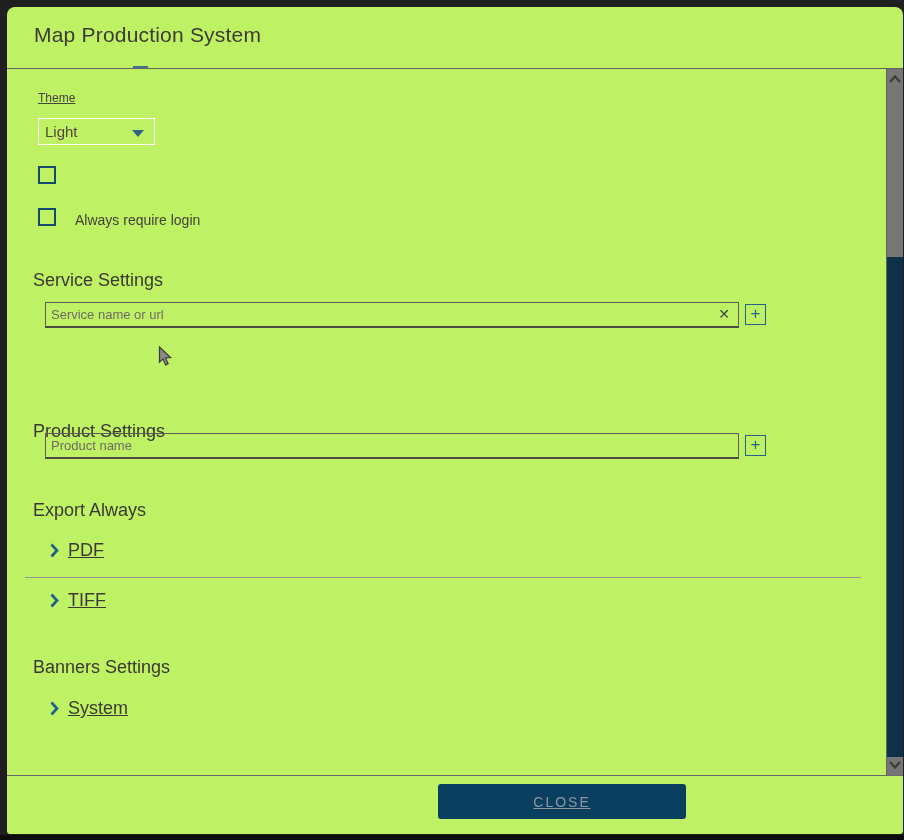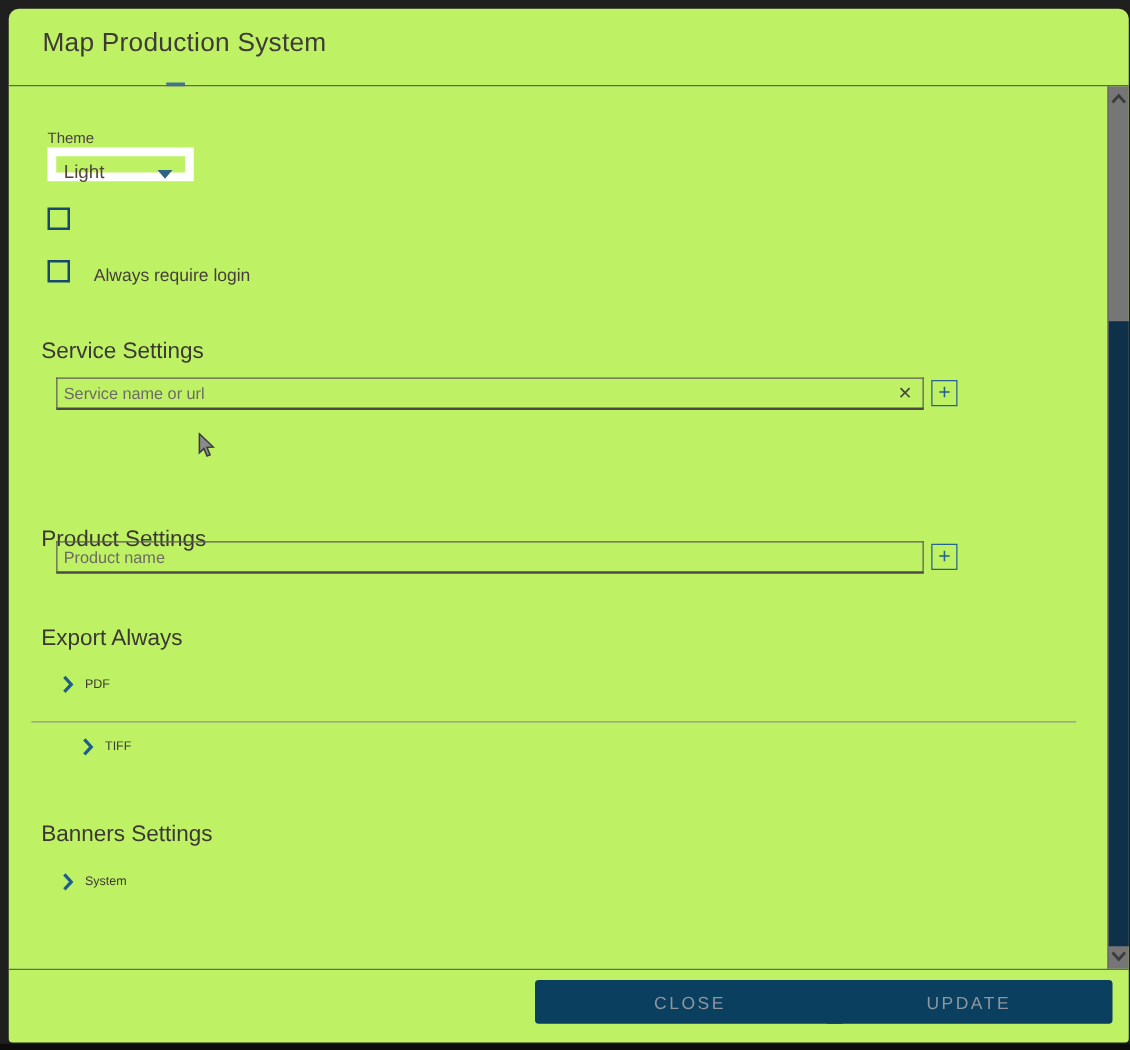--- a/index.html
+++ b/index.html
@@ -8,23 +8,23 @@
   .dialog{position:absolute;left:7px;top:7px;width:896px;height:827px;background:#bef264;
           border-radius:8px 8px 3px 3px;}
   .bottom-bar{position:absolute;left:0;top:835px;width:904px;height:5px;background:#0c0c0c;}
 
   
   .title{position:absolute;left:27px;top:16px;font-size:21px;color:#3e3a36;letter-spacing:.2px;}
   .header-divider{position:absolute;left:0;top:61px;width:896px;height:1px;background:#646464;}
   .blue-sliver{position:absolute;left:126px;top:59px;width:15px;height:3px;background:#44738f;}
 
   
-  .theme-label{position:absolute;left:31px;top:96px;font-size:12px;color:#48443f;}
+  .theme-label{position:absolute;left:31px;top:84px;font-size:12px;color:#48443f;text-decoration:underline;}
   .theme-select{position:absolute;left:31px;top:111px;width:117px;height:27px;
-                border:7px solid #ffffff;box-sizing:border-box;}
+                border:1px solid #ffffff;box-sizing:border-box;}
   .theme-value{position:absolute;left:6px;top:4px;font-size:15px;color:#52463a;}
   .dd-arrow{position:absolute;right:10px;top:11px;width:0;height:0;
             border-left:6px solid transparent;border-right:6px solid transparent;
             border-top:7px solid #2e6383;}
 
   
   .checkbox{position:absolute;width:14px;height:14px;border:2px solid #16496c;background:transparent;}
   .cb1{left:31px;top:159px;} .cb2{left:31px;top:201px;}
   .cb-label{position:absolute;font-size:14px;color:#453f3a;}
   .cbl1{left:68px;top:159px;margin-top:46px;} .cbl2{left:68px;top:201px;}
@@ -44,31 +44,31 @@
   .input-wrap input::placeholder{color:#6d6a66;opacity:1;}
   .clear-x{position:absolute;right:8px;top:3px;font-size:14px;line-height:16px;color:#454545;cursor:pointer;}
 
   .plus-btn{position:absolute;width:19px;height:19px;border:1px solid #27628c;box-sizing:content-box;
             color:#27628c;font-size:17px;line-height:18px;text-align:center;cursor:pointer;
             background:transparent;}
   .pb-service{left:738px;top:297px;} .pb-product{left:738px;top:428px;}
 
   
   .exp-row{position:absolute;display:flex;align-items:center;gap:9px;cursor:pointer;}
-  .row-pdf{left:43px;top:533px;} .row-tiff{left:59px;top:583px;align-items:center;} .row-banners{left:43px;top:691px;}
-  .exp-label{font-size:10px;color:#3d3a35;}
+  .row-pdf{left:43px;top:533px;} .row-tiff{left:43px;top:583px;align-items:center;} .row-banners{left:43px;top:691px;}
+  .exp-label{font-size:18px;color:#3d3a35;text-decoration:underline;}
   .chev{display:inline-block;width:9px;height:15px;}
   .row-divider{position:absolute;left:18px;top:570px;width:836px;height:1px;background:#949494;}
 
   
   .footer-divider{position:absolute;left:0;top:768px;width:896px;height:1px;background:#696969;}
   .btn{position:absolute;top:777px;height:35px;background:#0b3f60;border:none;border-radius:3px;
        color:#8d97a0;font-family:"Liberation Sans",sans-serif;font-size:14px;letter-spacing:2px;
        display:flex;align-items:center;justify-content:center;cursor:pointer;}
-  .btn-close{left:421px;width:248px;} .btn-update{left:653px;width:230px;}
+  .btn-close{left:431px;width:248px;text-decoration:underline;} .btn-update{left:653px;width:230px;}
 
   
   .sb-track{position:absolute;left:879px;top:62px;width:17px;height:706px;background:#767676;
             border-left:1px solid #646464;box-sizing:border-box;}
   .sb-thumb{position:absolute;left:880px;top:250px;width:16px;height:500px;background:#0e3049;}
   .sb-arrow{position:absolute;left:881px;width:14px;height:10px;}
   .sb-up{top:67px;} .sb-down{top:753px;}
 
   .cursor{position:absolute;left:151px;top:339px;}
 </style>
@@ -131,21 +131,20 @@
 
     <div class="exp-row row-banners">
       <svg class="chev" viewBox="0 0 9 15">
         <polyline points="1.5,1.5 7,7.5 1.5,13.5" fill="none" stroke="#1d5e8c" stroke-width="2.6"></polyline>
       </svg>
       <span class="exp-label">System</span>
     </div>
 
     <div class="footer-divider"></div>
     <button class="btn btn-close">CLOSE</button>
-    <button class="btn btn-update">UPDATE</button>
 
     <div class="sb-track"></div>
     <svg class="sb-arrow sb-up" viewBox="0 0 14 10">
       <polyline points="2,8 7,2.5 12,8" fill="none" stroke="#3c3c3c" stroke-width="2.2"></polyline>
     </svg>
     <div class="sb-thumb"></div>
     <svg class="sb-arrow sb-down" viewBox="0 0 14 10">
       <polyline points="2,2 7,7.5 12,2" fill="none" stroke="#3c3c3c" stroke-width="2.2"></polyline>
     </svg>
 

